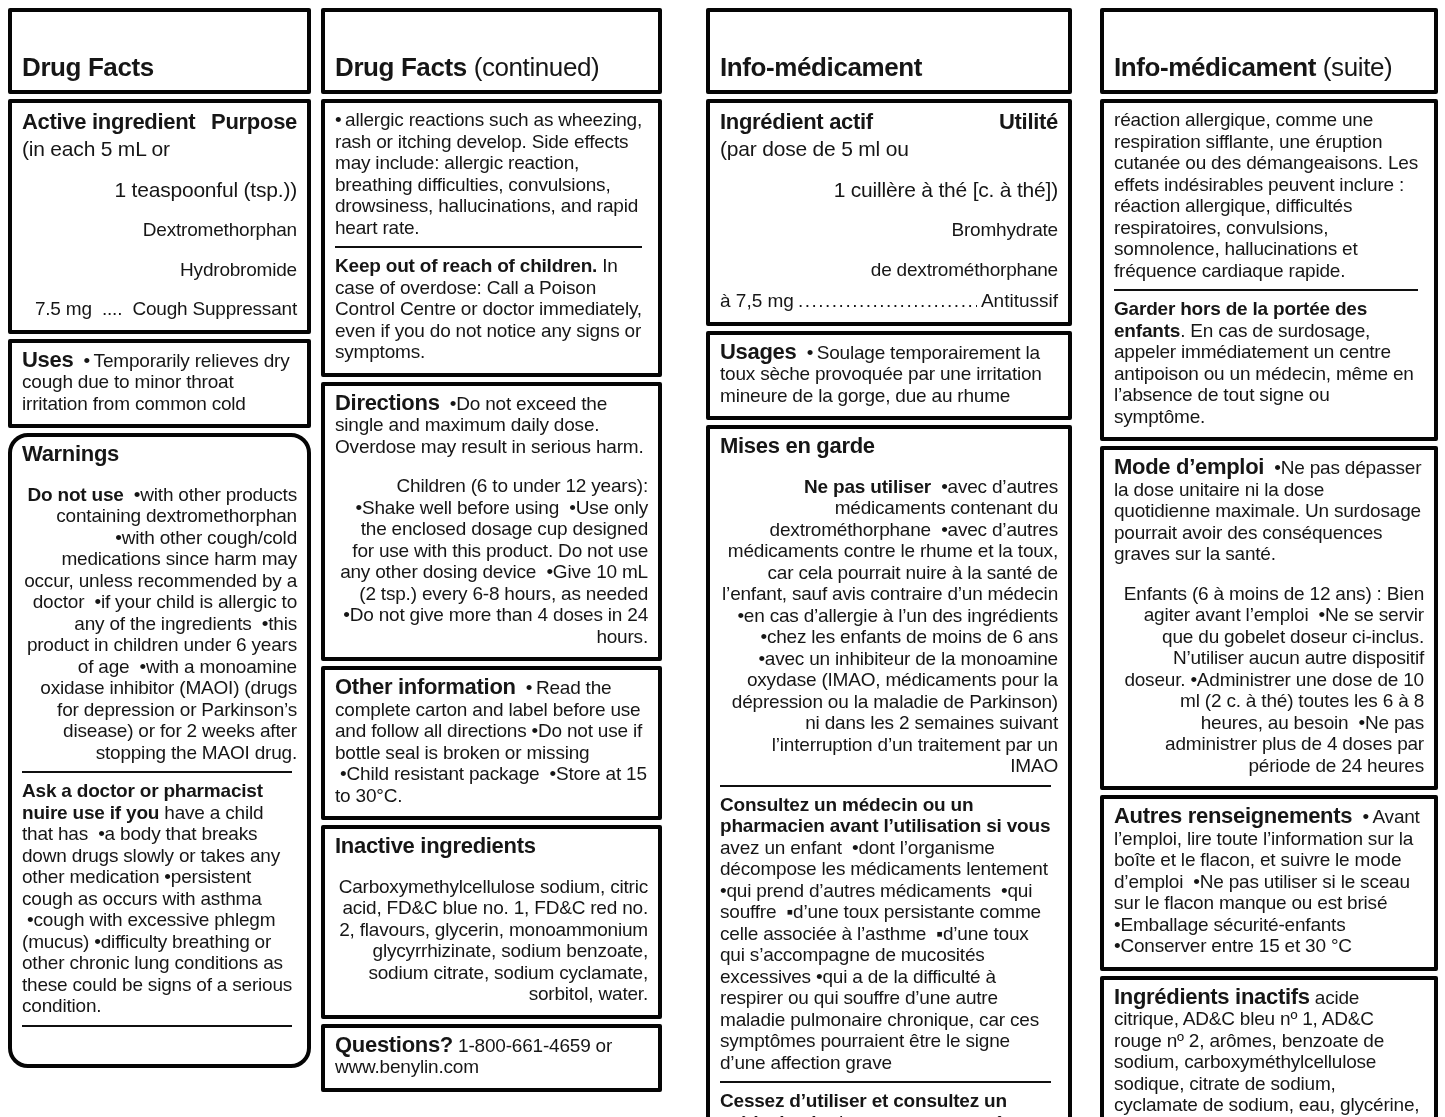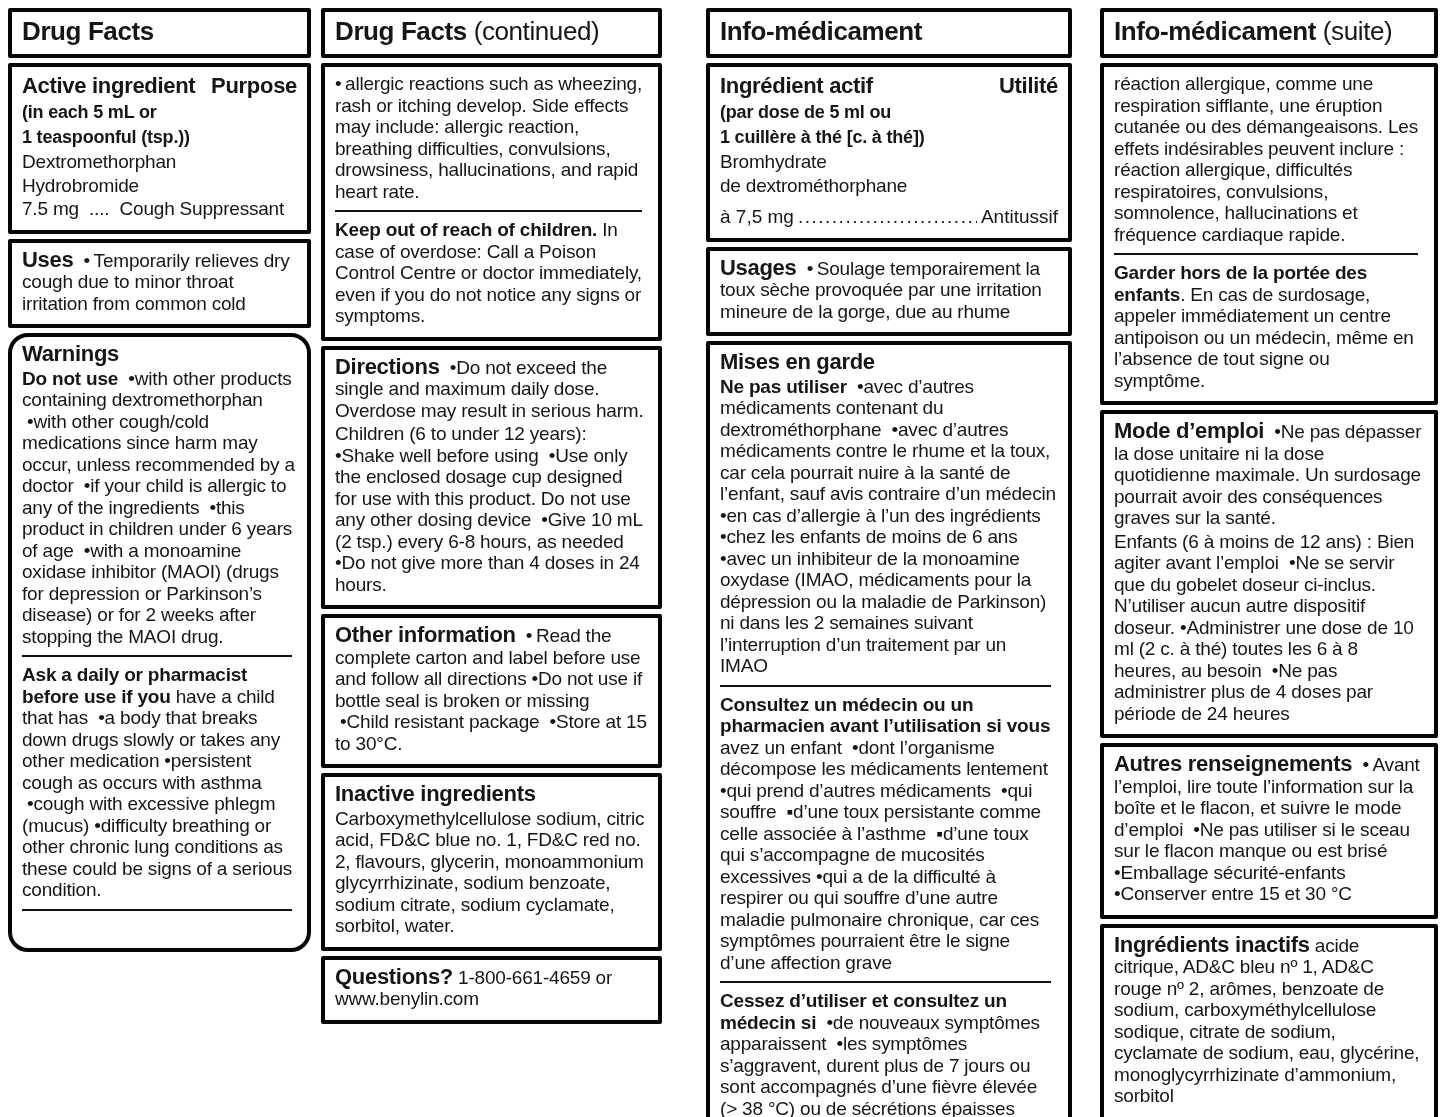--- a/index.html
+++ b/index.html
@@ -19,28 +19,28 @@
 
   .box {
     border:4px solid #050505;
     background:#ffffff;
     padding:6px 10px 10px 10px;
     margin-bottom:5px;
     box-sizing:border-box;
     border-radius:2px;
   }
   .title-box { padding:3px 10px 6px 10px; }
-  .title-line { font-size:26px; font-weight:700; line-height:33px; letter-spacing:-0.4px; white-space:nowrap; }
+  .title-line { font-size:26px; font-weight:700; line-height:33px; letter-spacing:-0.4px; white-space:nowrap;margin-top:36px; }
   .title-reg { font-weight:400; }
 
   .para { font-size:19px; line-height:21.5px; letter-spacing:-0.2px; margin:0; }
-  .para + .para { margin-top:2px; }
+  .para + .para { margin-top:18px;text-align:right; }
   .run-h { font-size:22px; font-weight:700; letter-spacing:-0.3px; }
   .run-b { font-weight:700; }
-  .para.m { font-size:18px; line-height:23px;font-weight:bold; }
+  .para.m { font-size:21px; line-height:23px; }
 
   .rule { border-top:2.5px solid #101010; margin:8px 2px 7px 0; width:98%; }
 
   .split {
     display:flex; justify-content:space-between;
     font-size:22px; font-weight:700; letter-spacing:-0.3px;
     line-height:26px; margin-bottom:2px;
   }
   .leader { display:flex; align-items:baseline; font-size:19px; line-height:21.5px; margin-top:10px; }
   .leader .dots { flex:1; overflow:hidden; white-space:nowrap; letter-spacing:1.5px; margin:0 4px; }
@@ -66,21 +66,21 @@
       <div class="para"><span>Hydrobromide</span></div>
       <div class="para"><span>7.5 mg &nbsp;.... &nbsp;Cough Suppressant</span></div>
     </div>
     <div class="box">
       <div class="para"><span class="run-h">Uses</span><span> &nbsp;• Temporarily relieves dry cough due to minor throat irritation from common cold</span></div>
     </div>
     <div class="box">
       <div class="para"><span class="run-h">Warnings</span></div>
       <div class="para"><span class="run-b">Do not use</span><span> &nbsp;•with other products containing dextromethorphan &nbsp;•with other cough/cold medications since harm may occur, unless recommended by a doctor &nbsp;•if your child is allergic to any of the ingredients &nbsp;•this product in children under 6 years of age &nbsp;•with a monoamine oxidase inhibitor (MAOI) (drugs for depression or Parkinson’s disease) or for 2 weeks after stopping the MAOI drug.</span></div>
       <div class="rule"></div>
-      <div class="para"><span class="run-b">Ask a daily or pharmacist before use if you</span><span> have a child that has &nbsp;•a body that breaks down drugs slowly or takes any other medication •persistent cough as occurs with asthma &nbsp;•cough with excessive phlegm (mucus) •difficulty breathing or other chronic lung conditions as these could be signs of a serious condition.</span></div>
+      <div class="para"><span class="run-b">Ask a doctor or pharmacist nuire use if you</span><span> have a child that has &nbsp;•a body that breaks down drugs slowly or takes any other medication •persistent cough as occurs with asthma &nbsp;•cough with excessive phlegm (mucus) •difficulty breathing or other chronic lung conditions as these could be signs of a serious condition.</span></div>
       <div class="rule"></div>
     </div>
   </div>
 <div class="column col-1">
     <div class="box title-box">
       <div class="title-line"><span>Drug Facts</span><span class="title-reg"> (continued)</span></div>
     </div>
     <div class="box">
       <div class="para"><span>• allergic reactions such as wheezing, rash or itching develop. Side effects may include: allergic reaction, breathing difficulties, convulsions, drowsiness, hallucinations, and rapid heart rate.</span></div>
       <div class="rule"></div>

